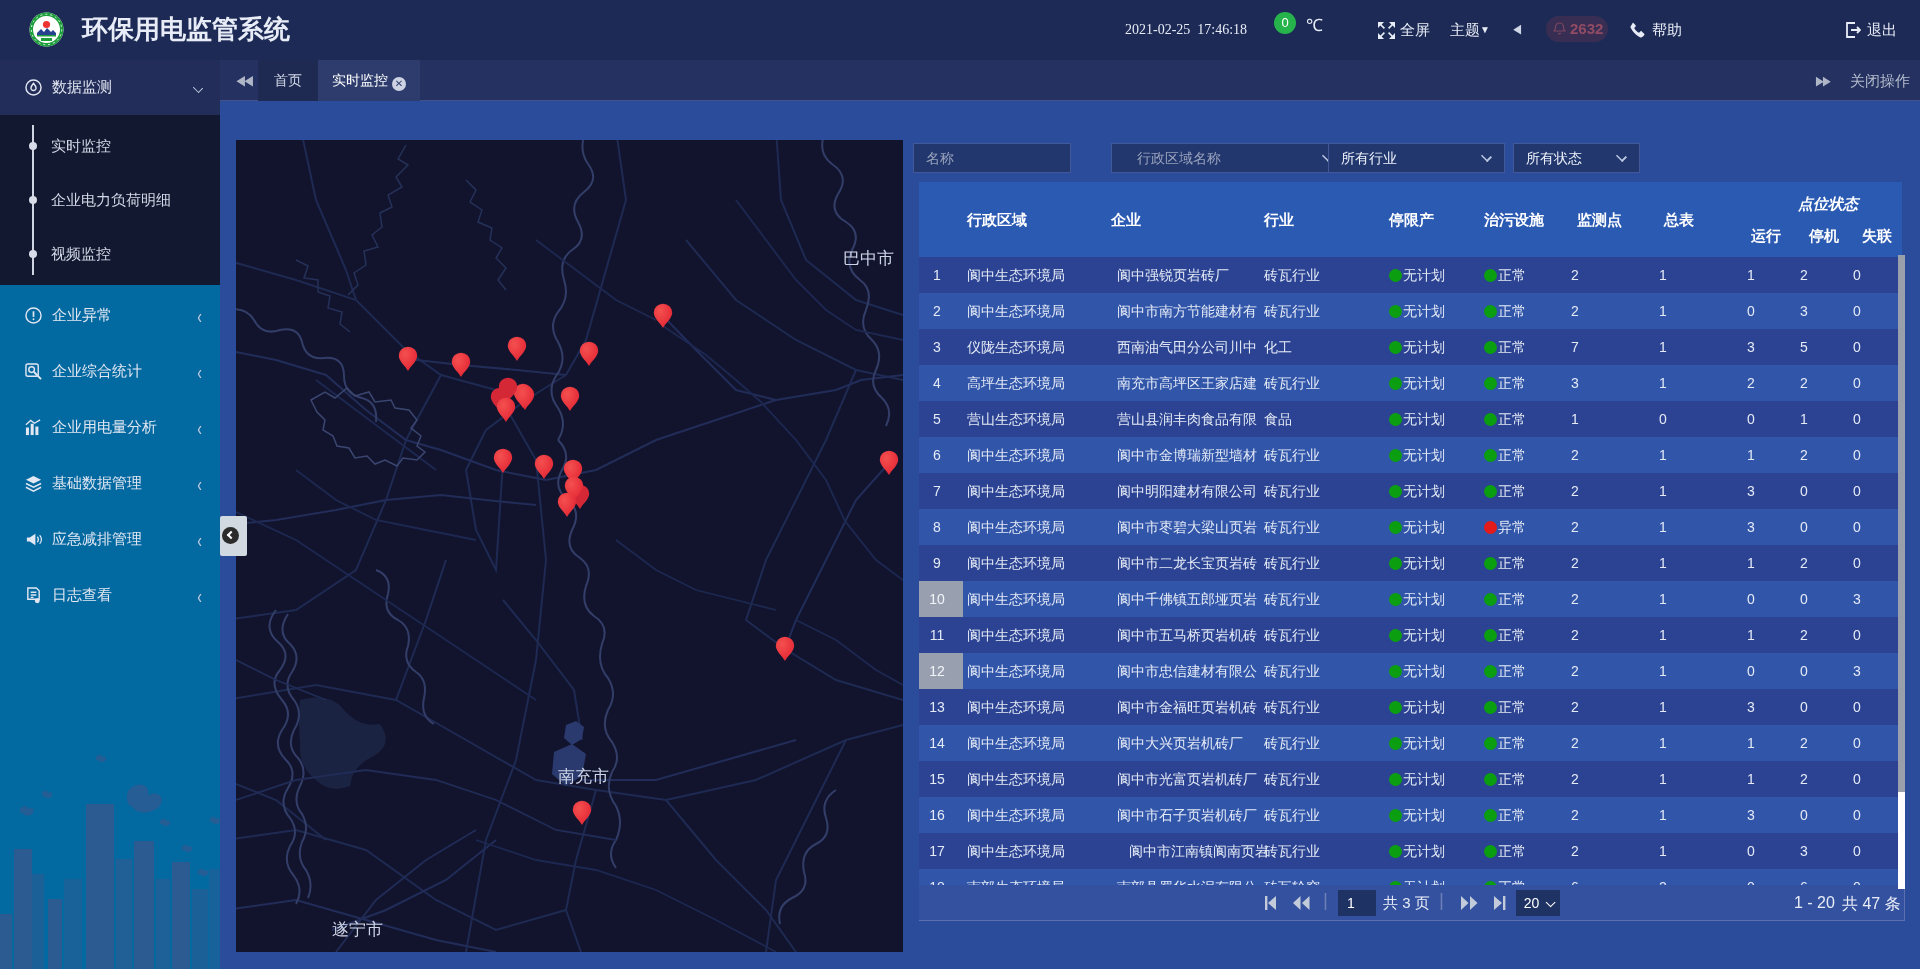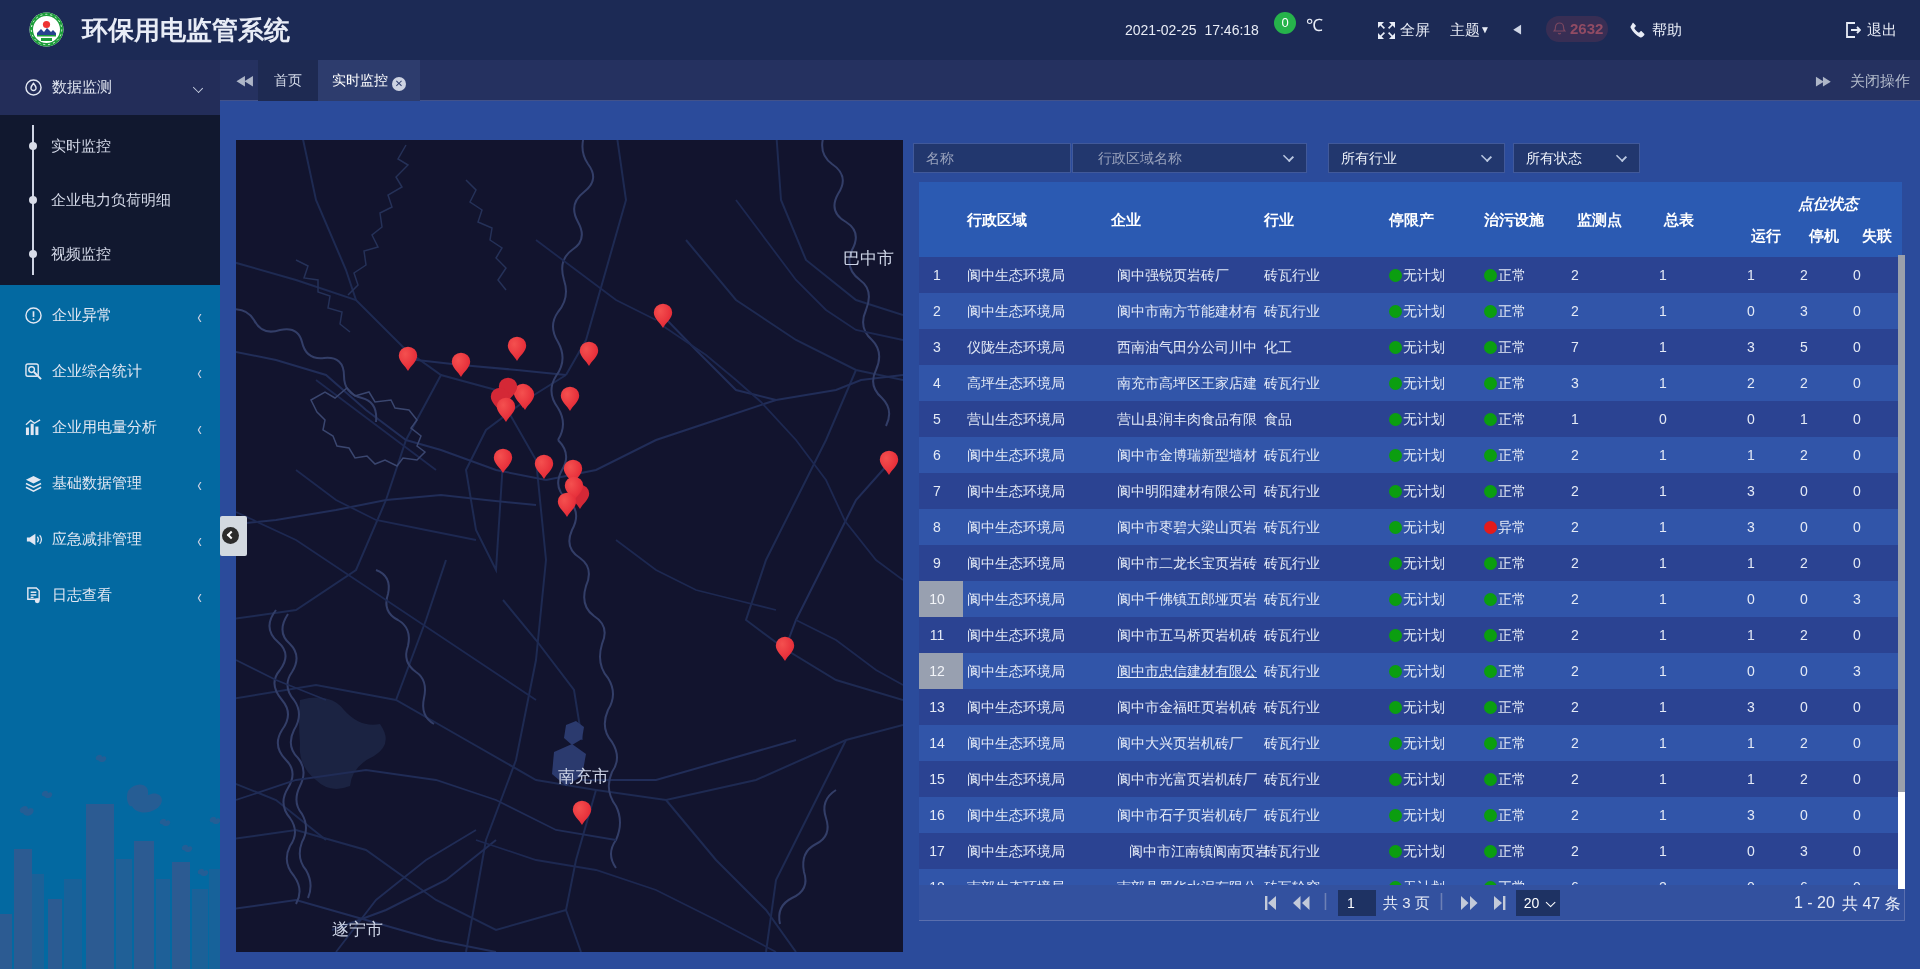--- a/index.html
+++ b/index.html
@@ -2,21 +2,21 @@
 <html lang="zh"><head>
 <meta charset="utf-8">
 <style>
 *{margin:0;padding:0;box-sizing:border-box;}
 html,body{width:1920px;height:969px;overflow:hidden;background:#2b4b9b;font-family:"Liberation Sans",sans-serif;}
 .abs{position:absolute;}
 #header{position:absolute;left:0;top:0;width:1920px;height:60px;background:#1c2a55;color:#fff;z-index:5;}
 #sidebar{position:absolute;left:0;top:60px;width:220px;height:909px;background:#0369a1;overflow:hidden;z-index:4;}
 #tabbar{position:absolute;left:220px;top:60px;width:1700px;height:41px;background:#253160;border-bottom:1px solid #42528a;z-index:3;box-sizing:border-box;}
 #content{position:absolute;left:220px;top:101px;width:1700px;height:868px;background:#2b4b9b;z-index:2;}
-.hitem{position:absolute;top:0;height:60px;line-height:60px;font-size:15px;color:#e8ecf6;white-space:nowrap;}
+.hitem{position:absolute;top:0;height:60px;line-height:60px;font-size:15px;color:#e8ecf6;white-space:nowrap;font-family:Liberation Serif, serif;}
 .menu-item{position:relative;height:56px;display:flex;align-items:center;color:#e2e7f2;font-size:15px;}
 .menu-item .mi{width:17px;height:17px;margin-left:25px;margin-right:10px;flex:none;}
 .menu-item .arr{position:absolute;right:18px;font-size:14px;color:#c9d0e2;transform:scaleY(1.5);}
 .sub{position:relative;height:54px;display:flex;align-items:center;color:#d4d9e8;font-size:15px;padding-left:51px;}
 .sub .dot{position:absolute;left:29px;width:8px;height:8px;border-radius:50%;background:#d8dce8;}
 .filt{position:absolute;top:42px;height:30px;background:#22376e;border:1px solid #41599a;color:#eef2fa;font-size:14px;line-height:28px;padding-left:12px;}
 .car{position:absolute;right:13px;top:8px;width:9px;height:9px;border-right:2px solid #bcc9e2;border-bottom:2px solid #bcc9e2;transform:rotate(45deg) scale(1,.75);}
 .thead{position:absolute;left:0;top:0;width:983px;height:75px;background:#2b5ab2;color:#fff;font-weight:bold;font-size:15px;}
 .hc{position:absolute;white-space:nowrap;}
 .row{position:absolute;left:0;width:983px;height:36px;font-size:14px;color:#e4eaf6;background:#2b4392;}
@@ -276,21 +276,21 @@
     </g>
   </svg>
   </div>
 
   <div class="abs" style="left:0px;top:415px;width:27px;height:40px;background:#d3d9e0;border-radius:2px;">
     <div style="position:absolute;left:2px;top:11px;width:17px;height:17px;border-radius:50%;background:#2b2b2b;"></div>
     <div style="position:absolute;left:8px;top:16px;width:6px;height:6px;border-left:2px solid #fff;border-bottom:2px solid #fff;transform:rotate(45deg);"></div>
   </div>
 
   <div class="filt" style="left:693px;width:158px;"><span style="color:#99a2bc;">名称</span></div>
-  <div class="filt" style="left:852px;width:235px;padding-left:25px;"><span style="color:#99a2bc;">行政区域名称</span><span class="car"></span></div>
+  <div class="filt" style="left:891px;width:235px;padding-left:25px;"><span style="color:#99a2bc;">行政区域名称</span><span class="car"></span></div>
   <div class="filt" style="left:1108px;width:177px;"><span>所有行业</span><span class="car"></span></div>
   <div class="filt" style="left:1293px;width:127px;"><span>所有状态</span><span class="car"></span></div>
 
   <div id="tbl" class="abs" style="left:699px;top:81px;width:983px;height:703px;overflow:hidden;">
 
     <div class="thead">
       <div class="hc" style="left:48px;top:0;height:75px;line-height:75px;">行政区域</div>
       <div class="hc" style="left:192px;top:0;height:75px;line-height:75px;">企业</div>
       <div class="hc" style="left:345px;top:0;height:75px;line-height:75px;">行业</div>
       <div class="hc" style="left:470px;top:0;height:75px;line-height:75px;">停限产</div>
@@ -441,21 +441,21 @@
 <span class="cell" style="left:565px;"><span class="dot"></span>正常</span>
 <span class="cell" style="left:652px;">2</span>
 <span class="cell" style="left:740px;">1</span>
 <span class="cell" style="left:799px;width:66px;text-align:center;">1</span>
 <span class="cell" style="left:852px;width:66px;text-align:center;">2</span>
 <span class="cell" style="left:905px;width:66px;text-align:center;">0</span>
 </div>
 <div class="row alt" style="top:471px">
 <span class="cell num numg" style="left:0">12</span>
 <span class="cell" style="left:48px;width:146px;">阆中生态环境局</span>
-<span class="cell" style="left:198px;width:141px;text-decoration:underline;">阆中市忠信建材有限公</span>
+<span class="cell" style="left:198px;width:141px;">阆中市忠信建材有限公</span>
 <span class="cell" style="left:345px;width:119px;">砖瓦行业</span>
 <span class="cell" style="left:470px;"><span class="dot"></span>无计划</span>
 <span class="cell" style="left:565px;"><span class="dot"></span>正常</span>
 <span class="cell" style="left:652px;">2</span>
 <span class="cell" style="left:740px;">1</span>
 <span class="cell" style="left:799px;width:66px;text-align:center;">0</span>
 <span class="cell" style="left:852px;width:66px;text-align:center;">0</span>
 <span class="cell" style="left:905px;width:66px;text-align:center;">3</span>
 </div>
 <div class="row" style="top:507px">

